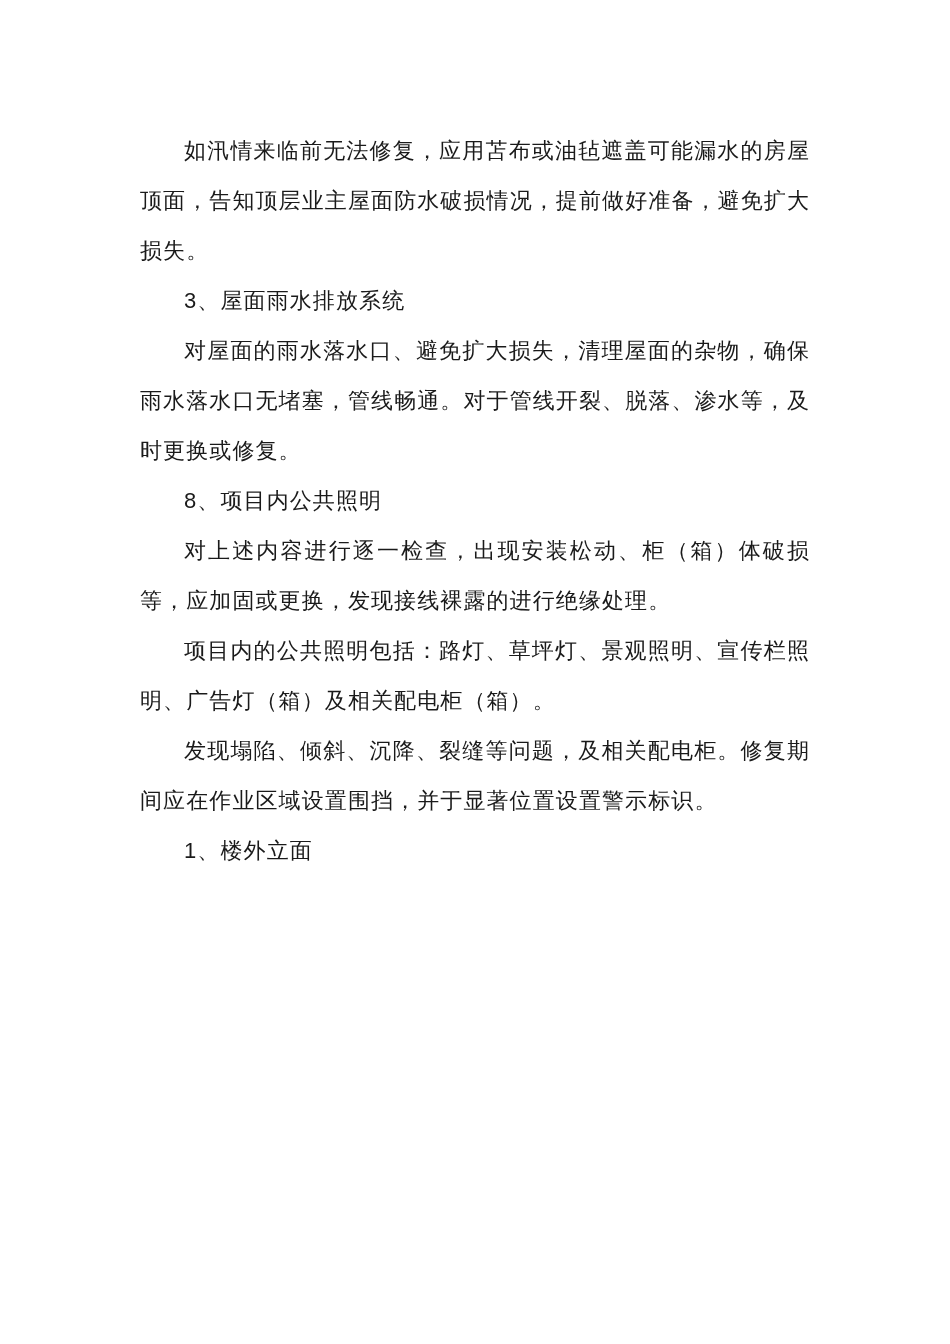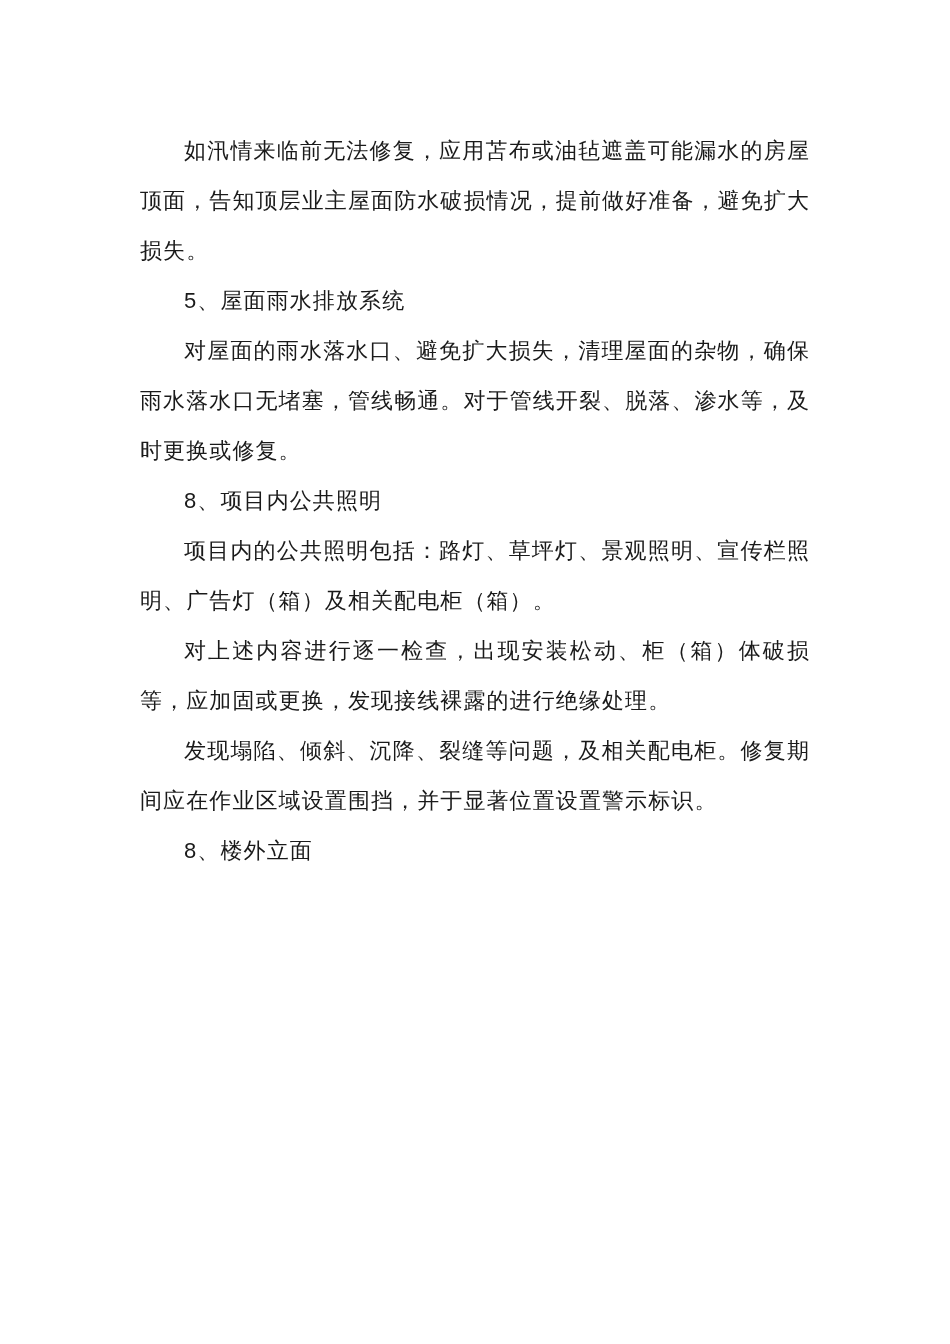--- a/index.html
+++ b/index.html
@@ -34,21 +34,21 @@
     text-indent: 2em;
     word-break: break-all;
   }
 </style>
 </head>
 <body>
 
 <div class="page">
   <div class="doc-body">
     <p>如汛情来临前无法修复，应用苫布或油毡遮盖可能漏水的房屋顶面，告知顶层业主屋面防水破损情况，提前做好准备，避免扩大损失。</p>
-    <p>5、屋面雨水排放系统</p>
+    <p>3、屋面雨水排放系统</p>
     <p>对屋面的雨水落水口、避免扩大损失，清理屋面的杂物，确保雨水落水口无堵塞，管线畅通。对于管线开裂、脱落、渗水等，及时更换或修复。</p>
     <p>8、项目内公共照明</p>
+    <p>对上述内容进行逐一检查，出现安装松动、柜（箱）体破损等，应加固或更换，发现接线裸露的进行绝缘处理。</p>
     <p>项目内的公共照明包括：路灯、草坪灯、景观照明、宣传栏照明、广告灯（箱）及相关配电柜（箱）。</p>
-    <p>对上述内容进行逐一检查，出现安装松动、柜（箱）体破损等，应加固或更换，发现接线裸露的进行绝缘处理。</p>
     <p>发现塌陷、倾斜、沉降、裂缝等问题，及相关配电柜。修复期间应在作业区域设置围挡，并于显著位置设置警示标识。</p>
-    <p>8、楼外立面</p>
+    <p>1、楼外立面</p>
   </div>
 </div>
 
 </body></html>

